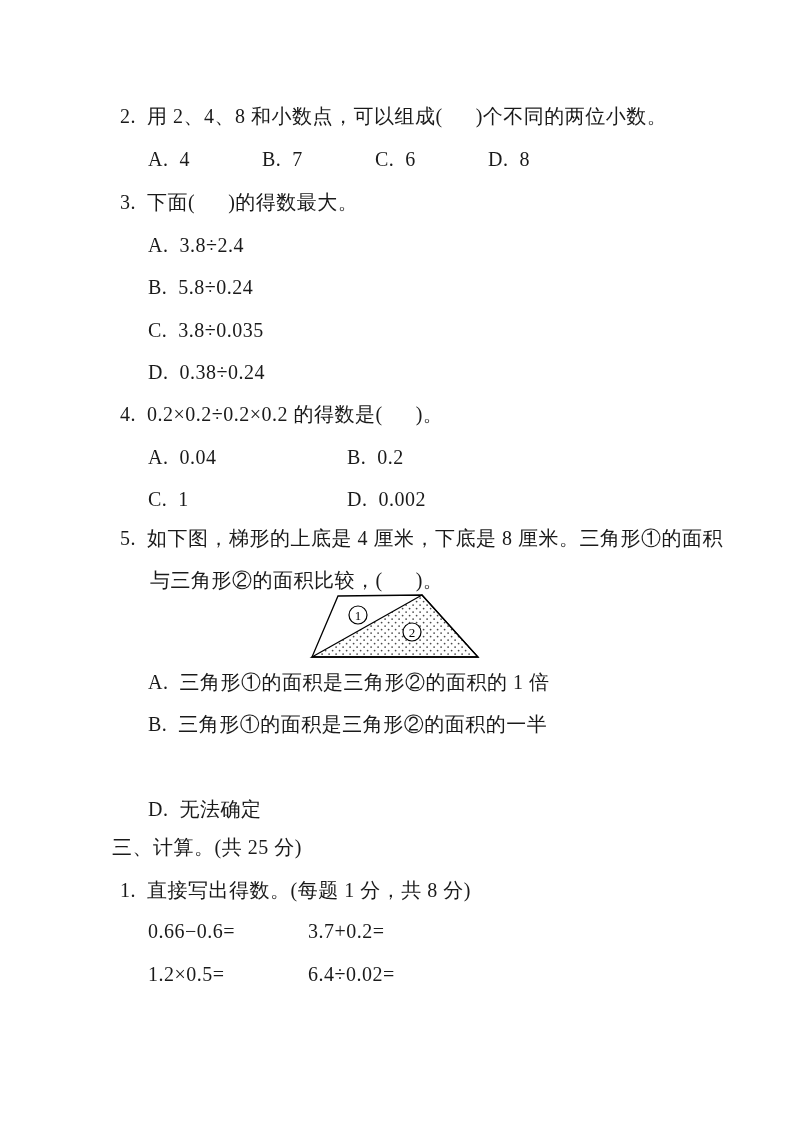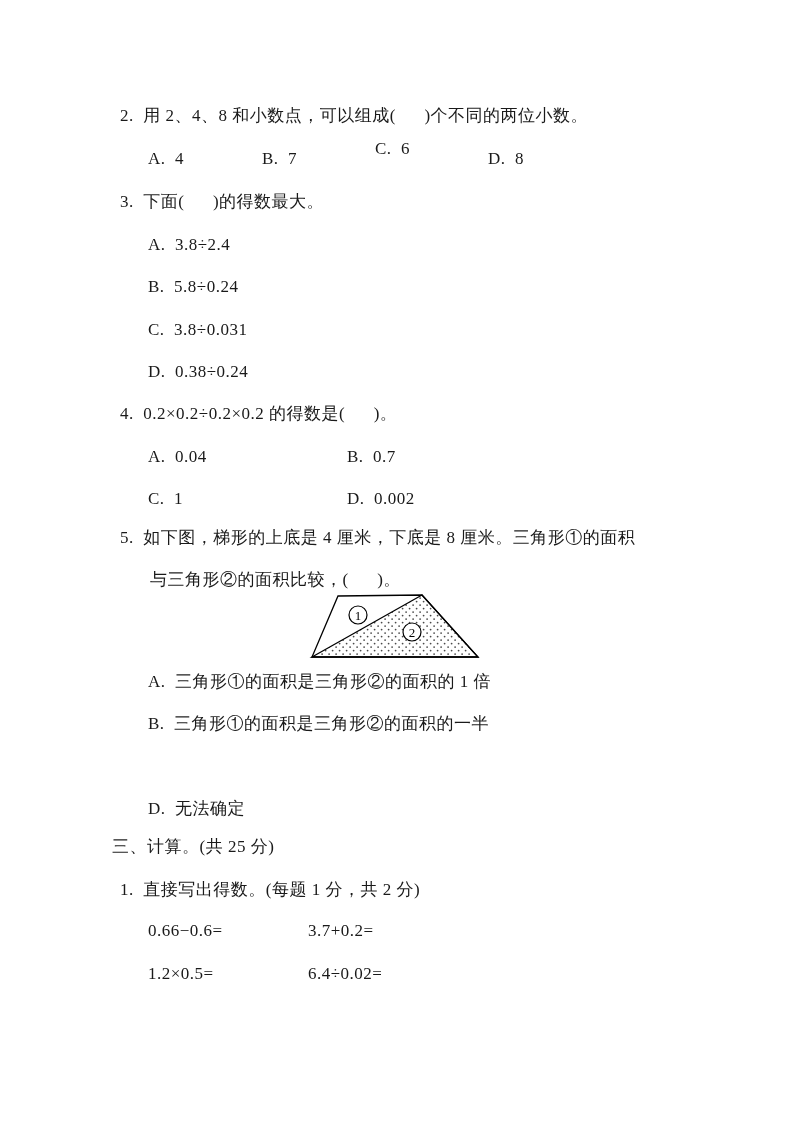--- a/index.html
+++ b/index.html
@@ -8,50 +8,50 @@
     width: 793px;
     height: 1122px;
     background: #ffffff;
     font-family: "Liberation Serif", "DejaVu Serif", serif;
     color: #1a1a1a;
     overflow: hidden;
   }
   .t {
     position: absolute;
     white-space: pre;
-    font-size: 17px;
+    font-size: 20px;
     line-height: 26px;
     letter-spacing: 0.5px;
   }
   .fig {
     position: absolute;
     left: 303px;
     top: 586px;
   }
 </style>
 </head>
 <body>
 
 <div class="page">
 
   <div class="t" style="left:120px; top:103px">2.  用 2、4、8 和小数点，可以组成(      )个不同的两位小数。</div>
   <div class="t" style="left:148px; top:146px">A.  4</div>
   <div class="t" style="left:262px; top:146px">B.  7</div>
-  <div class="t" style="left:375px; top:136px">C.  6</div>
+  <div class="t" style="left:375px; top:146px">C.  6</div>
   <div class="t" style="left:488px; top:146px">D.  8</div>
 
   <div class="t" style="left:120px; top:189px">3.  下面(      )的得数最大。</div>
   <div class="t" style="left:148px; top:232px">A.  3.8÷2.4</div>
   <div class="t" style="left:148px; top:274px">B.  5.8÷0.24</div>
-  <div class="t" style="left:148px; top:317px">C.  3.8÷0.031</div>
+  <div class="t" style="left:148px; top:317px">C.  3.8÷0.035</div>
   <div class="t" style="left:148px; top:359px">D.  0.38÷0.24</div>
 
   <div class="t" style="left:120px; top:401px">4.  0.2×0.2÷0.2×0.2 的得数是(      )。</div>
   <div class="t" style="left:148px; top:444px">A.  0.04</div>
-  <div class="t" style="left:347px; top:444px">B.  0.7</div>
+  <div class="t" style="left:347px; top:444px">B.  0.2</div>
   <div class="t" style="left:148px; top:486px">C.  1</div>
   <div class="t" style="left:347px; top:486px">D.  0.002</div>
 
   <div class="t" style="left:120px; top:525px">5.  如下图，梯形的上底是 4 厘米，下底是 8 厘米。三角形①的面积</div>
   <div class="t" style="left:150px; top:567px">与三角形②的面积比较，(      )。</div>
 
   <svg class="fig" width="190" height="78" viewBox="0 0 190 78">
     <defs>
       <pattern id="dots" width="7" height="7" patternUnits="userSpaceOnUse">
         <circle cx="1.6" cy="1.6" r="0.9" fill="#4a4a4a"></circle>
@@ -64,20 +64,20 @@
     <text x="55" y="34" text-anchor="middle" font-size="13" fill="#000">1</text>
     <circle cx="109" cy="46" r="9" fill="#fff" stroke="#000" stroke-width="1.2"></circle>
     <text x="109" y="51" text-anchor="middle" font-size="13" fill="#000">2</text>
   </svg>
 
   <div class="t" style="left:148px; top:669px">A.  三角形①的面积是三角形②的面积的 1 倍</div>
   <div class="t" style="left:148px; top:711px">B.  三角形①的面积是三角形②的面积的一半</div>
   <div class="t" style="left:148px; top:796px">D.  无法确定</div>
 
   <div class="t" style="left:112px; top:834px">三、计算。(共 25 分)</div>
-  <div class="t" style="left:120px; top:877px">1.  直接写出得数。(每题 1 分，共 2 分)</div>
+  <div class="t" style="left:120px; top:877px">1.  直接写出得数。(每题 1 分，共 8 分)</div>
 
   <div class="t" style="left:148px; top:918px">0.66−0.6=</div>
   <div class="t" style="left:308px; top:918px">3.7+0.2=</div>
   <div class="t" style="left:148px; top:961px">1.2×0.5=</div>
   <div class="t" style="left:308px; top:961px">6.4÷0.02=</div>
 
 </div>
 
 </body></html>

